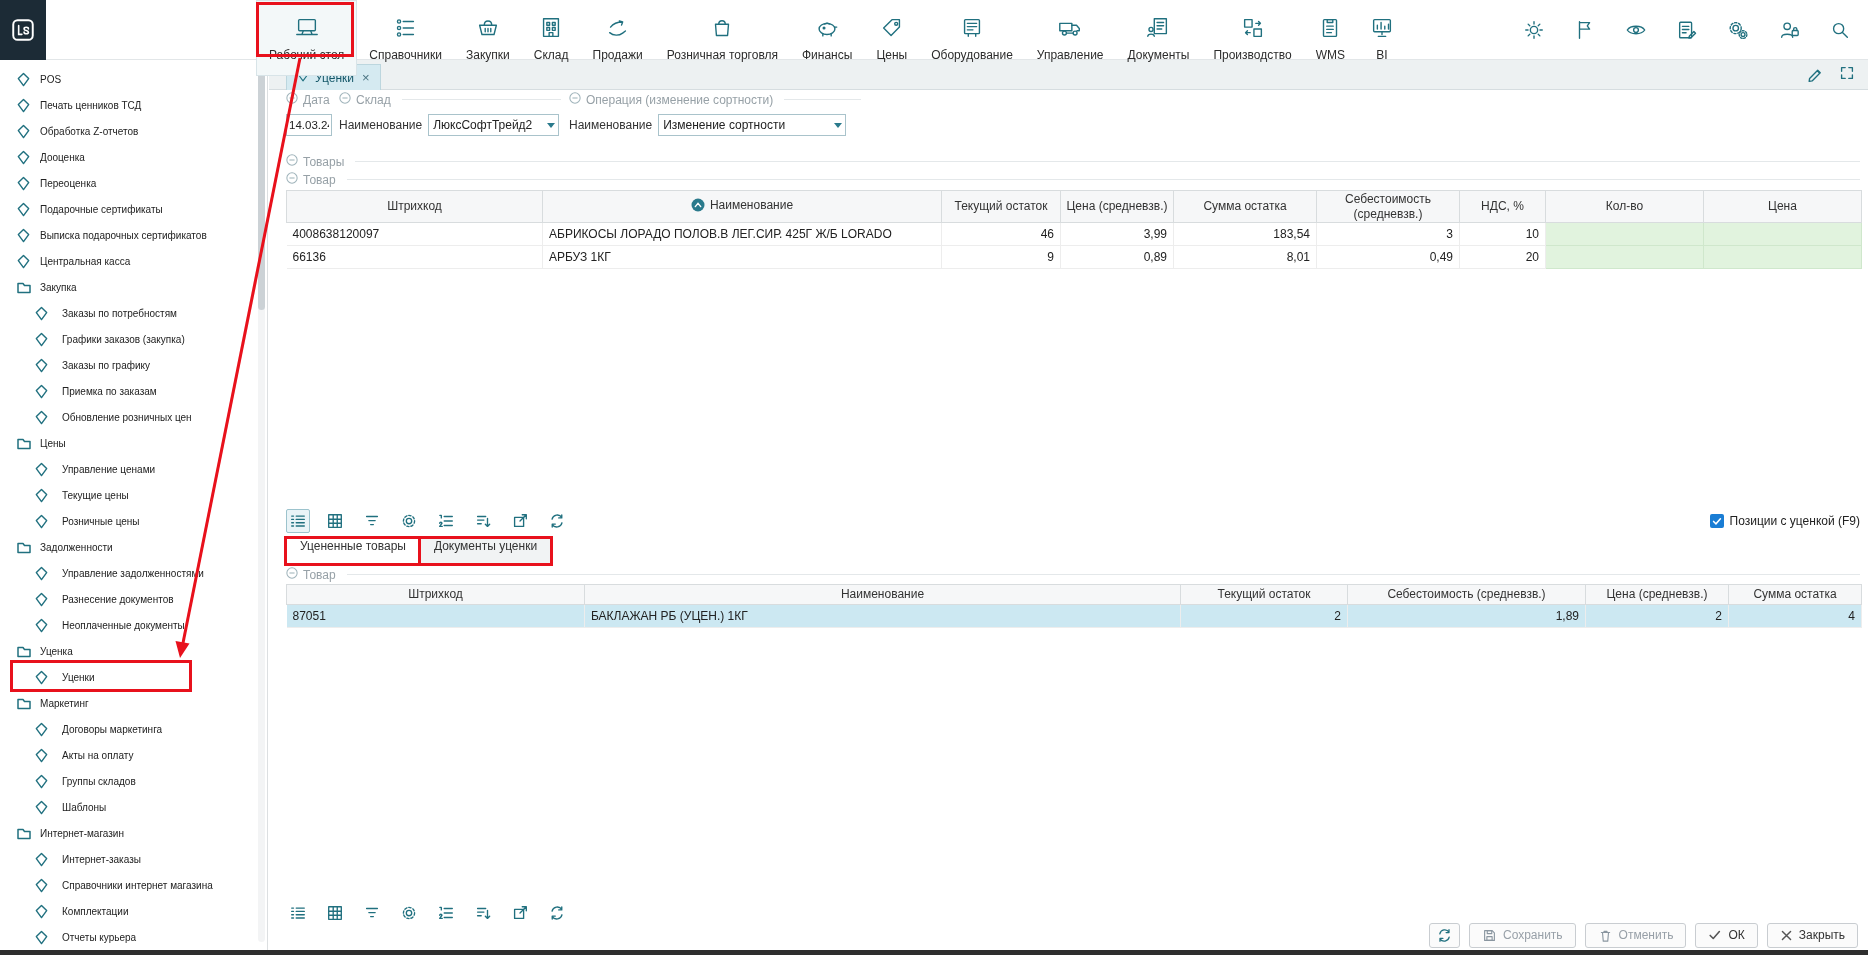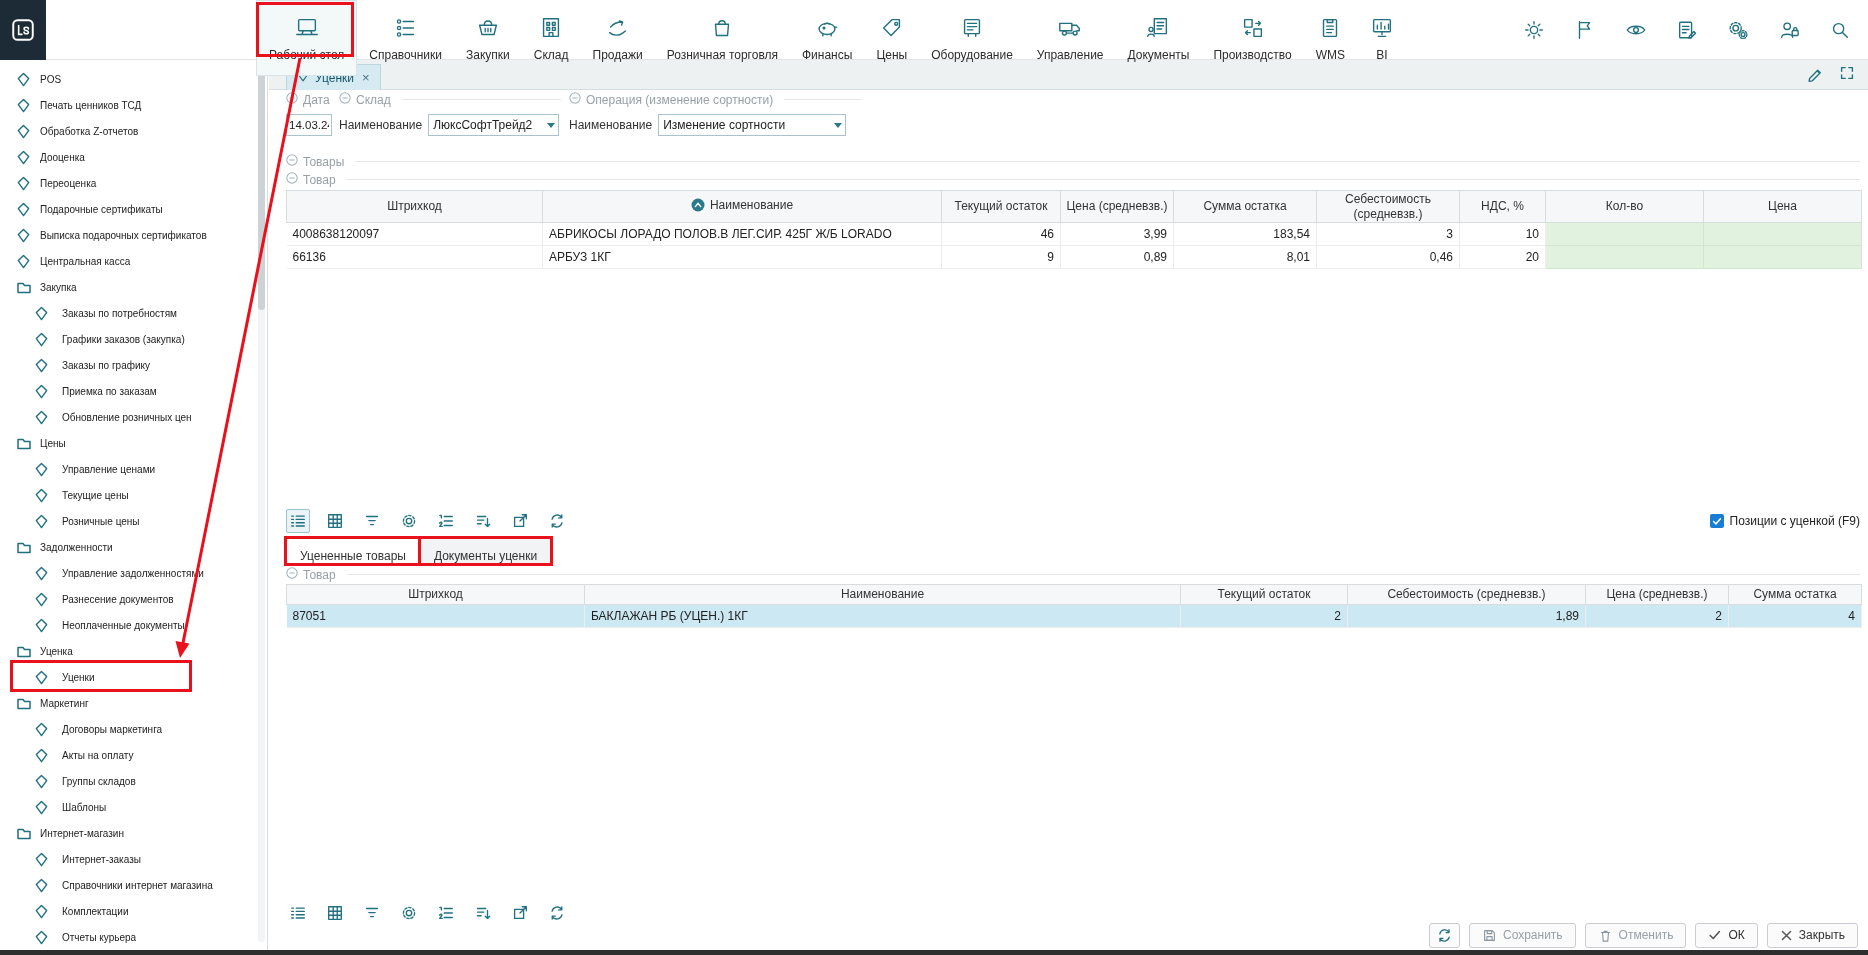--- a/index.html
+++ b/index.html
@@ -76,21 +76,21 @@
   .tool-btn { width:24px; height:24px; display:flex; align-items:center; justify-content:center; cursor:pointer; border:1px solid transparent; border-radius:2px; }
   .tool-btn.pressed { background:#eaf4f7; border-color:#9cc3cd; }
   #mid-toolbar { top:446px; }
   #bottom-toolbar { top:838px; }
   .chk-wrap { margin-left:auto; display:flex; align-items:center; gap:6px; cursor:pointer; }
   .chk-box { width:14px; height:14px; background:#1a7dd4; border-radius:2px; display:flex; align-items:center; justify-content:center; }
   .chk-label { font-size:12px; color:#222;text-align:center; }
 
   
   .subtabs { position:absolute; left:17px; top:478px; height:26px; display:flex; }
-  .subtab { padding:0 13px; display:flex; align-items:flex-end; font-size:12px; border:1px solid #c4c9cc; background:#f1f3f4; color:#333; cursor:pointer; }
+  .subtab { padding:0 13px; display:flex; align-items:flex-start; font-size:12px; border:1px solid #c4c9cc; background:#f1f3f4; color:#333; cursor:pointer; }
   .subtab.active { background:#fff; }
   .subtab.anno-red { outline:3px solid #e8111c; outline-offset:-1px; }
 
   
   .footer { position:absolute; right:10px; top:862px; height:26px; display:flex; align-items:center; gap:9px; }
   .btn { display:inline-flex; align-items:center; gap:6px; height:25px; padding:0 12px; background:#fbfbfb; border:1px solid #c9cdd1; border-radius:3px; font-size:12px; color:#333; cursor:pointer; white-space:nowrap; }
   .btn.dim { color:#98a0a8; }
   .btn.icon-only { padding:0 6px; }
 
   
@@ -713,21 +713,21 @@
           <td class="num">10</td>
           <td class="g"></td>
           <td class="g"></td>
         </tr>
         <tr>
           <td>66136</td>
           <td>АРБУЗ 1КГ</td>
           <td class="num">9</td>
           <td class="num">0,89</td>
           <td class="num">8,01</td>
-          <td class="num">0,46</td>
+          <td class="num">0,49</td>
           <td class="num">20</td>
           <td class="g"></td>
           <td class="g"></td>
         </tr>
       </tbody>
     </table>
 
     <div class="gtoolbar" id="mid-toolbar">
       <span class="tool-btn pressed">
           <svg class="ic" width="18" height="18" viewBox="0 0 20 20">

